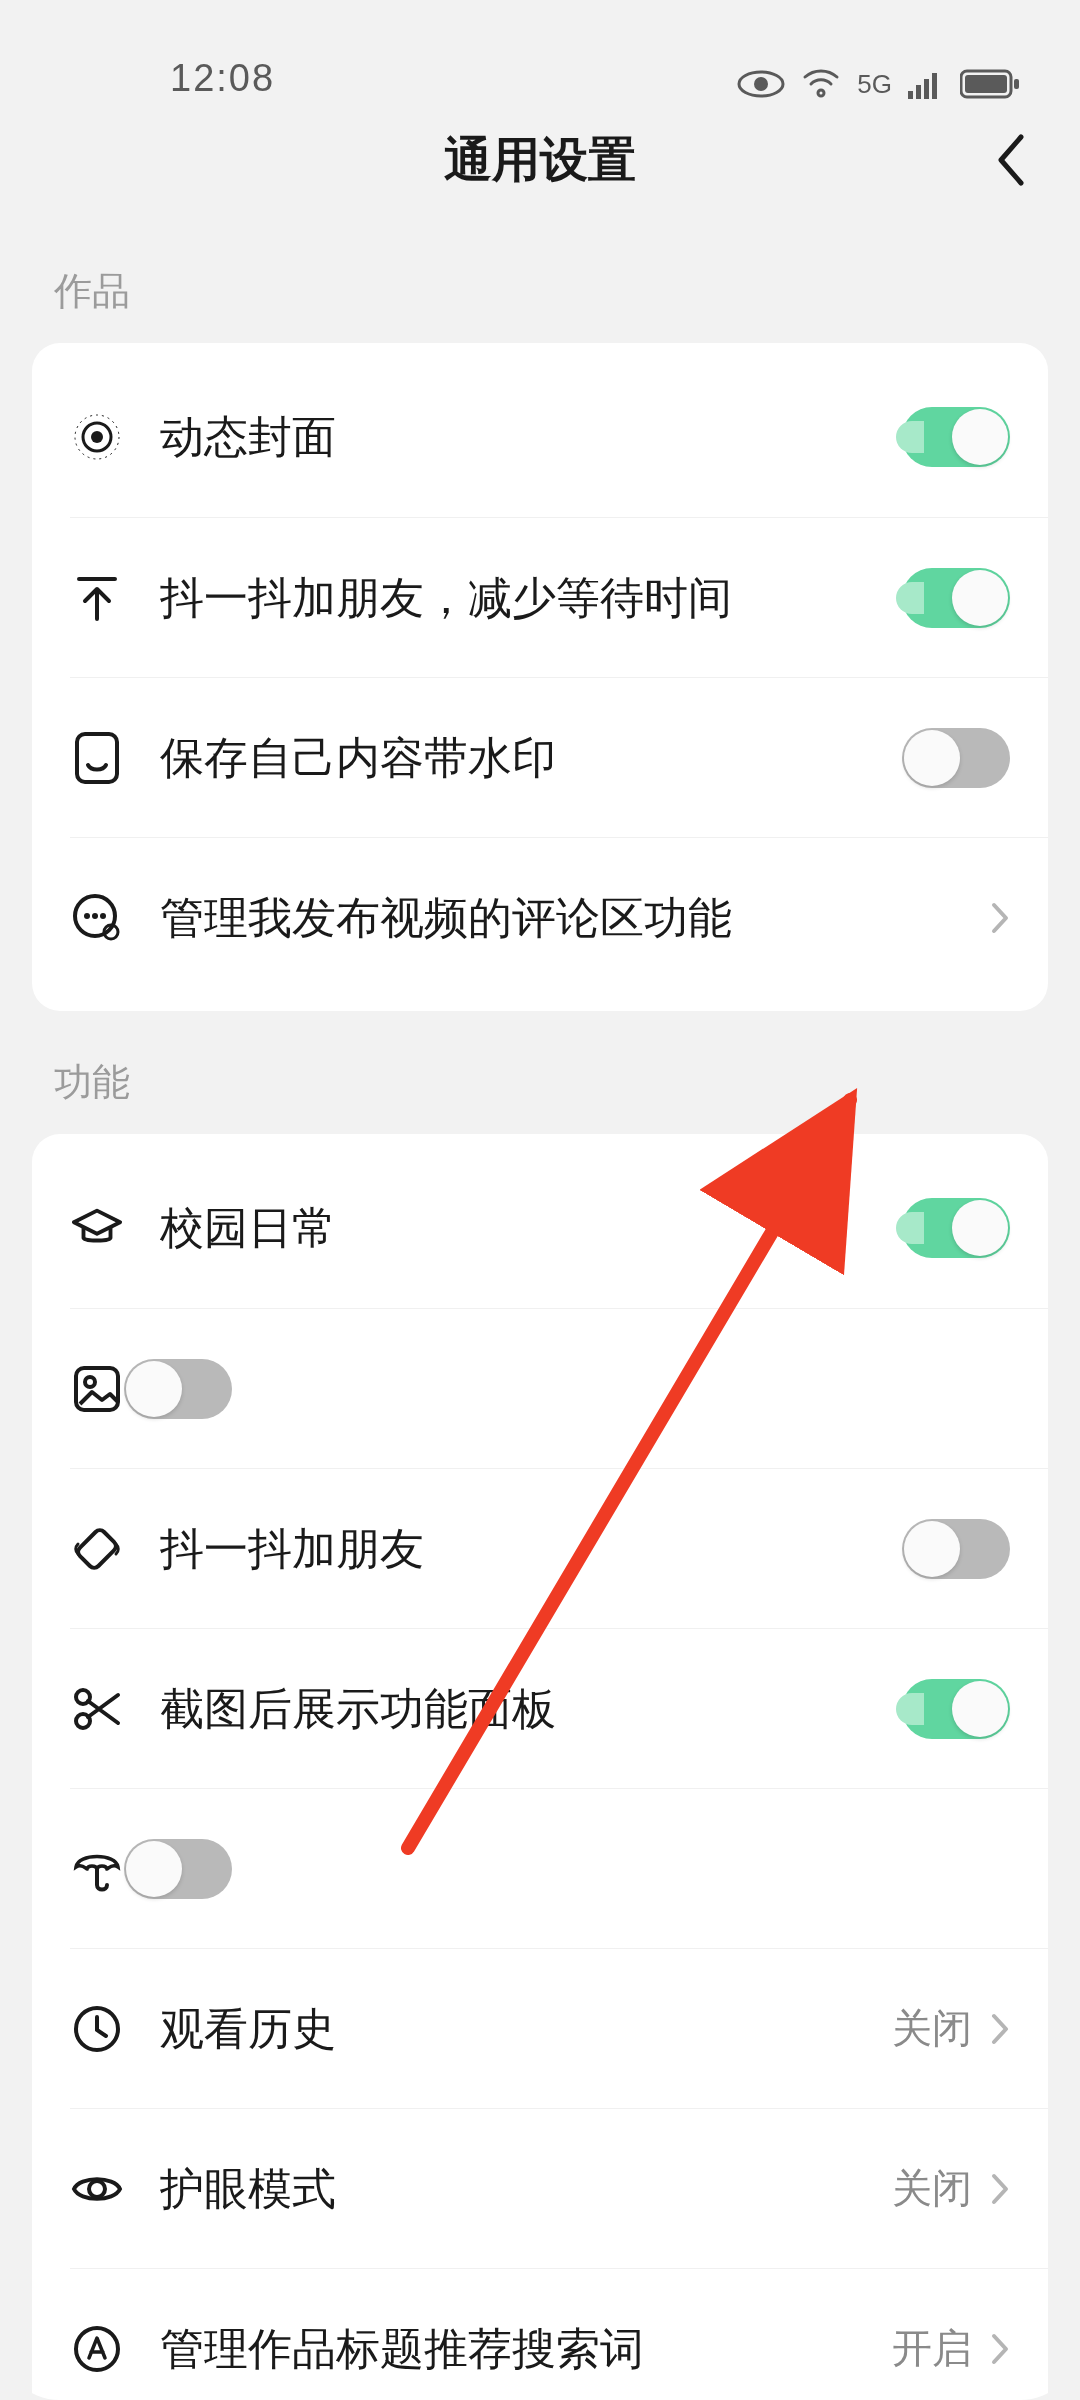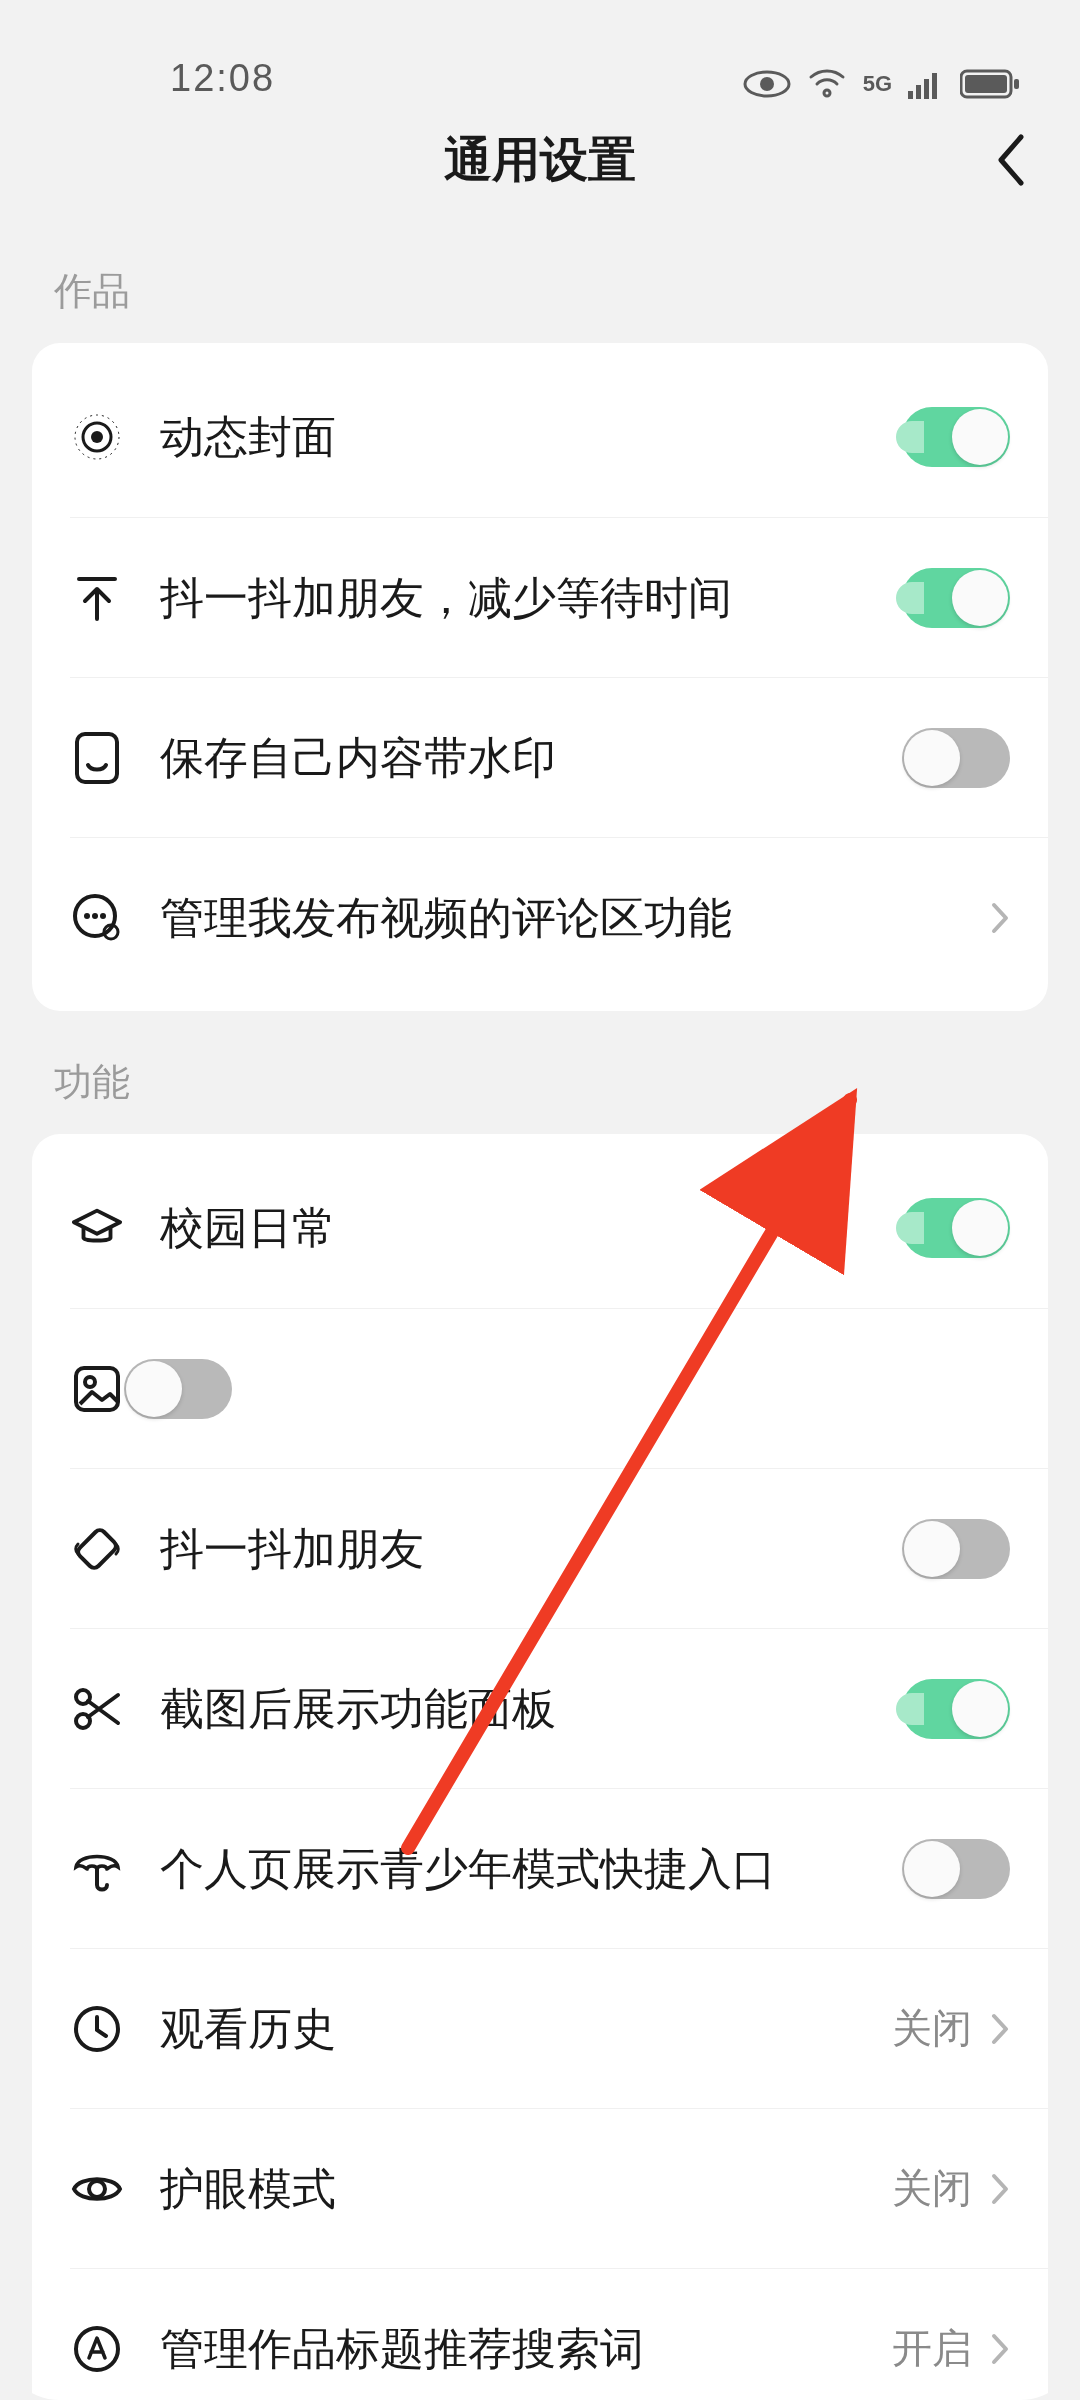--- a/index.html
+++ b/index.html
@@ -104,21 +104,21 @@
       <svg width="48" height="30" viewBox="0 0 48 30">
           <ellipse cx="24" cy="15" rx="22" ry="12" fill="none" stroke="#5a5a5a" stroke-width="3"></ellipse>
           <circle cx="24" cy="15" r="7" fill="#5a5a5a"></circle>
         </svg>
     </span>
     <span class="status-icon">
       <svg width="40" height="32" viewBox="0 0 40 32">
           <path d="M20 28a3 3 0 100-6 3 3 0 000 6zM10 16a14 14 0 0120 0M4 9a24 24 0 0132 0" fill="none" stroke="#5a5a5a" stroke-width="3" stroke-linecap="round"></path>
         </svg>
     </span>
-    <span class="status-icon" style="font-size:22px;color:#5a5a5a;font-weight:700">5G</span>
+    <span class="status-icon" style="font-size:26px;color:#5a5a5a;font-weight:400">5G</span>
     <span class="status-icon">
       <svg width="36" height="30" viewBox="0 0 36 30">
           <rect x="0" y="22" width="5" height="8" fill="#5a5a5a"></rect>
           <rect x="8" y="16" width="5" height="14" fill="#5a5a5a"></rect>
           <rect x="16" y="10" width="5" height="20" fill="#5a5a5a"></rect>
           <rect x="24" y="4" width="5" height="26" fill="#5a5a5a"></rect>
         </svg>
     </span>
     <span class="status-icon">
       <svg width="60" height="30" viewBox="0 0 60 30">
@@ -276,21 +276,20 @@
         </span>
     </div>
 
     <div class="row">
       <span class="ic">
         <svg width="50" height="52" viewBox="0 0 50 52">
             <path d="M4 24C6 10 44 10 46 24c-6-4-10 2-11 2-1-4-9-4-10 0-1-4-9-4-10 0-1 0-5-6-11-2z" fill="none" stroke="#1a1a1a" stroke-width="3.5"></path>
             <path d="M25 26v16c0 6 10 6 10 0" fill="none" stroke="#1a1a1a" stroke-width="4" stroke-linecap="round"></path>
           </svg>
       </span>
-      <span class="label">个人页展示青少年模式快捷入口</span>
       <span class="trailing">
           <span class="toggle off">
             <span class="knob"></span>
           </span>
         </span>
     </div>
 
     <div class="row">
       <span class="ic">
         <svg width="50" height="50" viewBox="0 0 50 50">

